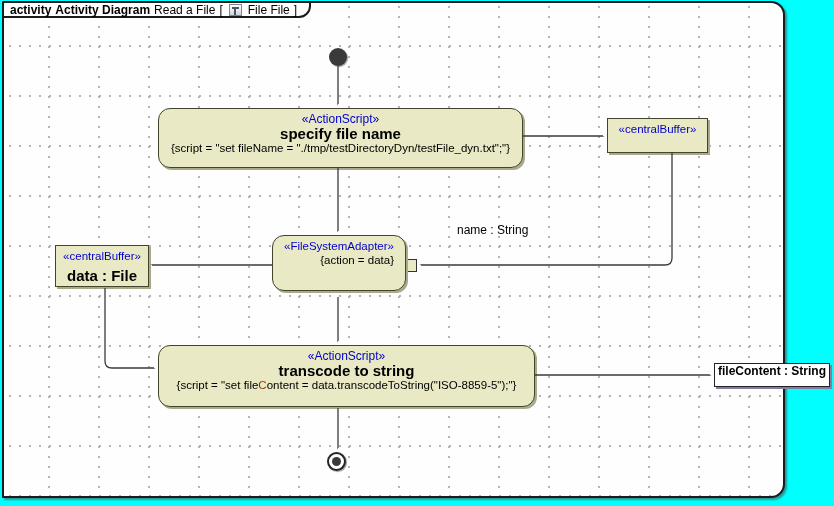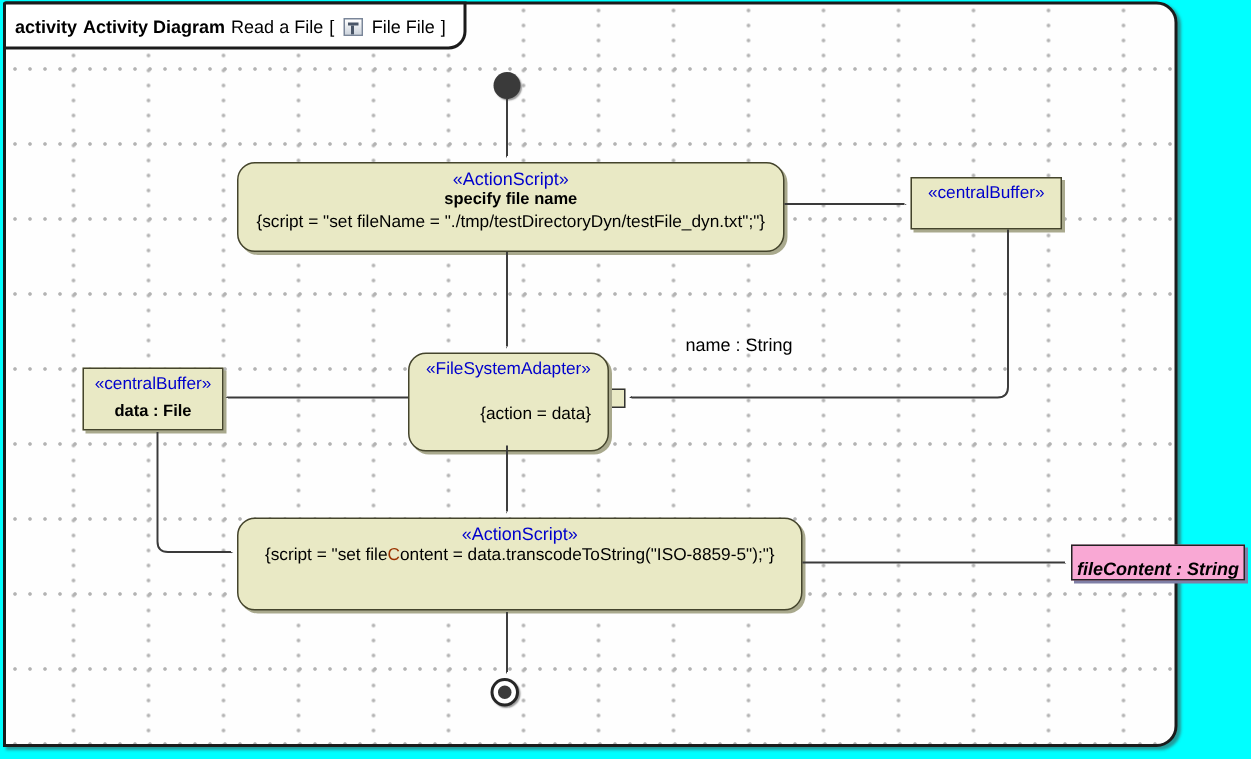--- a/index.html
+++ b/index.html
@@ -17,21 +17,21 @@
       radial-gradient(circle at 2px 2px,#b3b3b3 0.9px,transparent 1.5px),
       radial-gradient(circle at 2px 2px,#b3b3b3 0.9px,transparent 1.5px);
     background-size:10px 50px,50px 10px;
     background-position:-6px -9px,-7px -8px;
     border:2px solid #1b1b1b;
     border-radius:2px 14px 14px 0;
     box-shadow:2px 2px 2px rgba(70,70,70,.55);
   }
   
   .frame-tab{
-    position:absolute;left:2px;top:1px;height:32px;z-index:5;
+    position:absolute;left:2px;top:1px;height:17px;z-index:5;
     background:#ffffff;border:2px solid #1b1b1b;border-radius:2px 0 12px 0;
     display:flex;align-items:center;gap:4px;
     padding:2px 12px 1px 6px;font-size:12px;white-space:nowrap;
     box-sizing:border-box;
   }
   .frame-tab .bold{font-weight:bold;}
   .ref-icon{
     display:inline-block;width:13px;height:12px;margin:0 2px;
     border:1px solid #7a8699;
     background:
@@ -43,27 +43,27 @@
   
   .node{
     position:absolute;box-sizing:border-box;
     background:#e9e9c5;border:1px solid #44442c;
     display:flex;flex-direction:column;justify-content:flex-start;
     text-align:center;padding:3px 3px;
     box-shadow:2px 2px 0 #a9a98d;
   }
   .rounded{border-radius:12px;}
   .stereo{color:#0000cc;font-size:12px;line-height:14px;}
-  .nname{font-weight:bold;font-size:11px;line-height:15px;}
+  .nname{font-weight:bold;font-size:15px;line-height:15px;}
   .script{font-size:11.5px;line-height:14px;white-space:nowrap;}
-  .buffer{justify-content:flex-start;gap:4px;}
+  .buffer{justify-content:space-between;gap:4px;}
   .object-node{
-    position:absolute;box-sizing:border-box;background:#f9a8d4;
-    border:1px solid #222;display:flex;align-items:flex-end;justify-content:center;
-    font-weight:bold;font-size:12px;box-shadow:2px 2px 0 #7f7fa6;z-index:4;font-style:italic;
+    position:absolute;box-sizing:border-box;background:#ffffff;
+    border:1px solid #222;display:flex;align-items:flex-start;justify-content:center;
+    font-weight:bold;font-size:12px;box-shadow:2px 2px 0 #7f7fa6;z-index:4;
   }
   .pin{
     position:absolute;width:13px;height:13px;box-sizing:border-box;
     background:#e9e9c5;border:1px solid #333;
   }
   .float-label{position:absolute;font-size:12px;white-space:nowrap;}
   .initial-node{
     position:absolute;width:18px;height:18px;border-radius:50%;
     background:#3a3a3a;box-shadow:1px 1px 1px #9a9a9a;
   }
@@ -117,35 +117,36 @@
 <div class="node rounded" style="left:158px;top:108px;width:365px;height:60px;">
   <div class="stereo">«ActionScript»</div>
   <div class="nname">specify file name</div>
   <div class="script">{script = "set fileName = "./tmp/testDirectoryDyn/testFile_dyn.txt";"}</div>
 </div>
 
 <div class="node buffer" style="left:607px;top:118px;width:101px;height:35px;">
   <div class="stereo" style="font-size:11.5px">«centralBuffer»</div>
 </div>
 
-<div class="node rounded" style="left:272px;top:235px;width:134px;height:66px;gap:16px;">
+<div class="node rounded" style="left:272px;top:235px;width:134px;height:56px;">
   <div class="stereo" style="font-size:11.5px">«FileSystemAdapter»</div>
   <div class="script" style="text-align:right;padding-right:8px;">{action = data}</div>
 </div>
 
 <div class="pin" style="left:404px;top:259px;"></div>
 <div class="float-label" style="left:424px;top:223px;margin-left:33px;">name : String</div>
 
 <div class="node buffer" style="left:55px;top:245px;width:94px;height:42px;">
   <div class="stereo" style="font-size:11.5px">«centralBuffer»</div>
   <div class="nname">data : File</div>
 </div>
 
 <div class="node rounded" style="left:158px;top:345px;width:377px;height:62px;">
   <div class="stereo">«ActionScript»</div>
+  <div class="nname">transcode to string</div>
   <div class="script"><span>{script = "set file</span><span class="hl">C</span><span>ontent = data.transcodeToString("ISO-8859-5");"}</span></div>
 </div>
 
 <div class="object-node" style="left:714px;top:363px;width:116px;height:24px;">
   <span>fileContent : String</span>
 </div>
 
 <div class="final-node" style="left:327px;top:452px;">
   <div class="dot"></div>
 </div>

